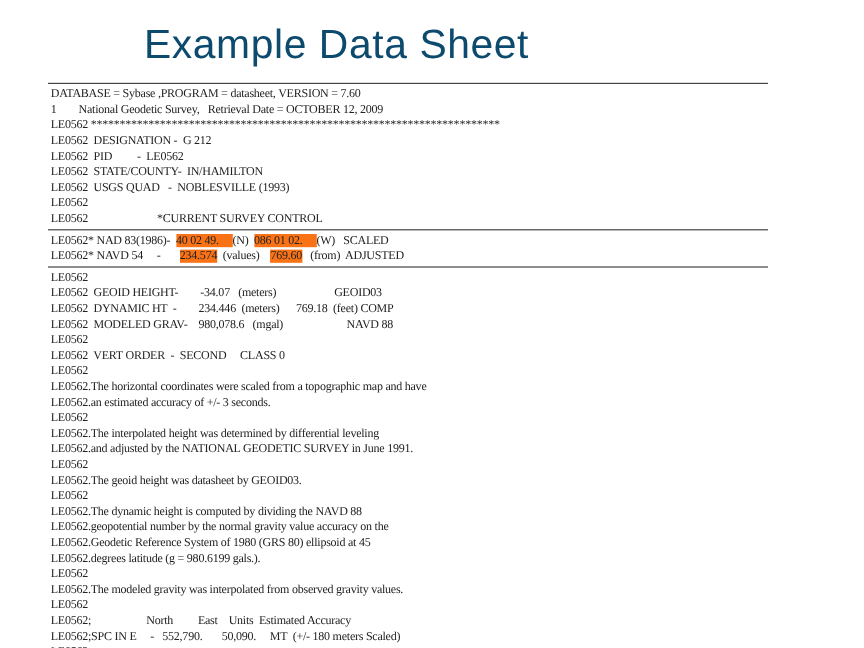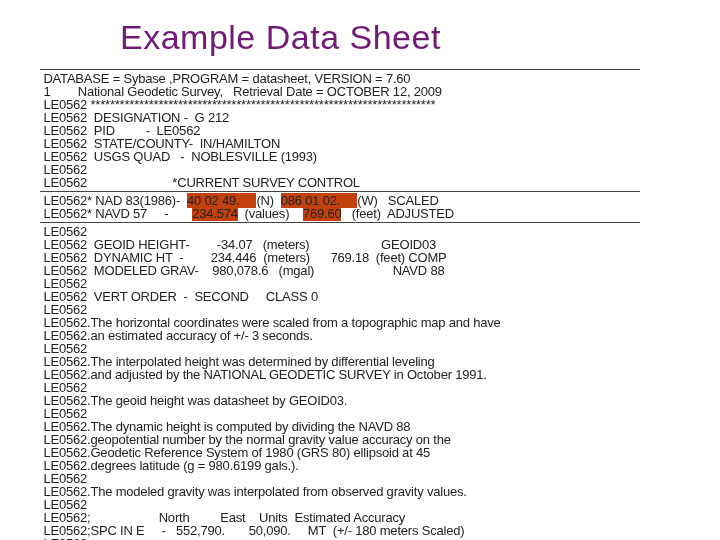--- a/index.html
+++ b/index.html
@@ -6,40 +6,40 @@
     margin: 0;
     padding: 0;
     width: 720px;
     height: 540px;
     background: #ffffff;
     font-family: Arial, Helvetica, sans-serif;
     overflow: hidden;
   }
   .title {
     font-size: 34px;
-    color: #701a75;
+    color: #0c4a6e;
     padding: 18px 0 10px 120px;
     letter-spacing: 0.5px;
   }
   .sheet-wrap {
     width: 640px;
     margin-left: 40px;
     overflow: hidden;
   }
   .sheet {
-    font-family: Liberation Sans, sans-serif;
-    font-size: 13px;
+    font-family: Liberation Serif, serif;
+    font-size: 10px;
     line-height: 13px;
     color: #222;
     white-space: pre;
     filter: blur(0.3px);
     letter-spacing: -0.2px;
   }
   .hl {
-    background: #c2410c;
+    background: #f97316;
   }
   .hdrline {
     border-top: 1px solid #444;
     margin: 2px 0 2px 0;
     width: 600px;
   }
 </style>
 </head>
 <body>
 
@@ -52,35 +52,35 @@
 <span> LE0562 ***********************************************************************</span>
 <span> LE0562  DESIGNATION -  G 212</span>
 <span> LE0562  PID         -  LE0562</span>
 <span> LE0562  STATE/COUNTY-  IN/HAMILTON</span>
 <span> LE0562  USGS QUAD   -  NOBLESVILLE (1993)</span>
 <span> LE0562</span>
 <span> LE0562                         *CURRENT SURVEY CONTROL</span>
 </div>
 <div class="hdrline"></div>
 <div class="sheet"><span><span> LE0562* NAD 83(1986)-  </span><span class="hl">40 02 49.     </span><span>(N)  </span><span class="hl">086 01 02.     </span><span>(W)   SCALED</span></span>
-<span><span> LE0562* NAVD 57     -       </span><span class="hl">234.574</span><span>  (values)    </span><span class="hl">769.60</span><span>   (feet)  ADJUSTED</span></span>
+<span><span> LE0562* NAVD 54     -       </span><span class="hl">234.574</span><span>  (values)    </span><span class="hl">769.60</span><span>   (from)  ADJUSTED</span></span>
 </div>
 <div class="hdrline"></div>
 <div class="sheet"><span> LE0562</span>
 <span> LE0562  GEOID HEIGHT-        -34.07   (meters)                     GEOID03</span>
 <span> LE0562  DYNAMIC HT  -        234.446  (meters)      769.18  (feet) COMP</span>
 <span> LE0562  MODELED GRAV-    980,078.6   (mgal)                       NAVD 88</span>
 <span> LE0562</span>
 <span> LE0562  VERT ORDER  -  SECOND     CLASS 0</span>
 <span> LE0562</span>
 <span> LE0562.The horizontal coordinates were scaled from a topographic map and have</span>
 <span> LE0562.an estimated accuracy of +/- 3 seconds.</span>
 <span> LE0562</span>
 <span> LE0562.The interpolated height was determined by differential leveling</span>
-<span> LE0562.and adjusted by the NATIONAL GEODETIC SURVEY in October 1991.</span>
+<span> LE0562.and adjusted by the NATIONAL GEODETIC SURVEY in June 1991.</span>
 <span> LE0562</span>
 <span> LE0562.The geoid height was datasheet by GEOID03.</span>
 <span> LE0562</span>
 <span> LE0562.The dynamic height is computed by dividing the NAVD 88</span>
 <span> LE0562.geopotential number by the normal gravity value accuracy on the</span>
 <span> LE0562.Geodetic Reference System of 1980 (GRS 80) ellipsoid at 45</span>
 <span> LE0562.degrees latitude (g = 980.6199 gals.).</span>
 <span> LE0562</span>
 <span> LE0562.The modeled gravity was interpolated from observed gravity values.</span>
 <span> LE0562</span>

